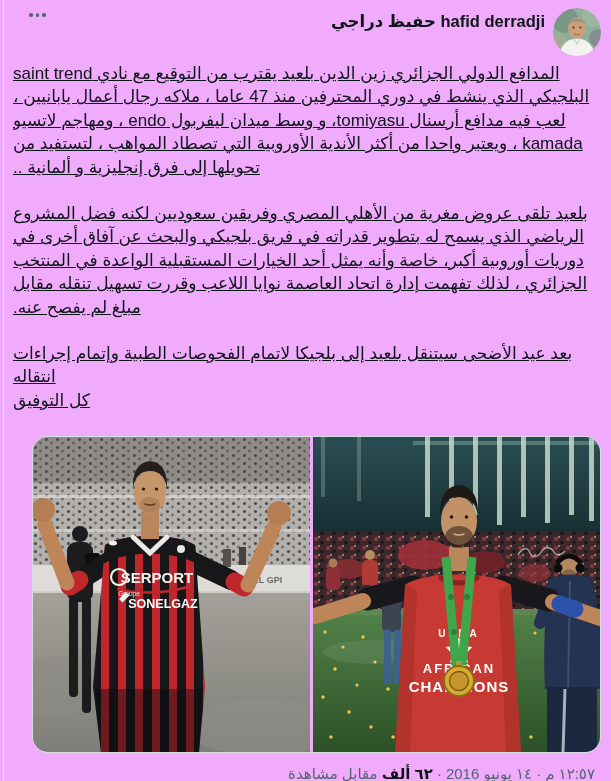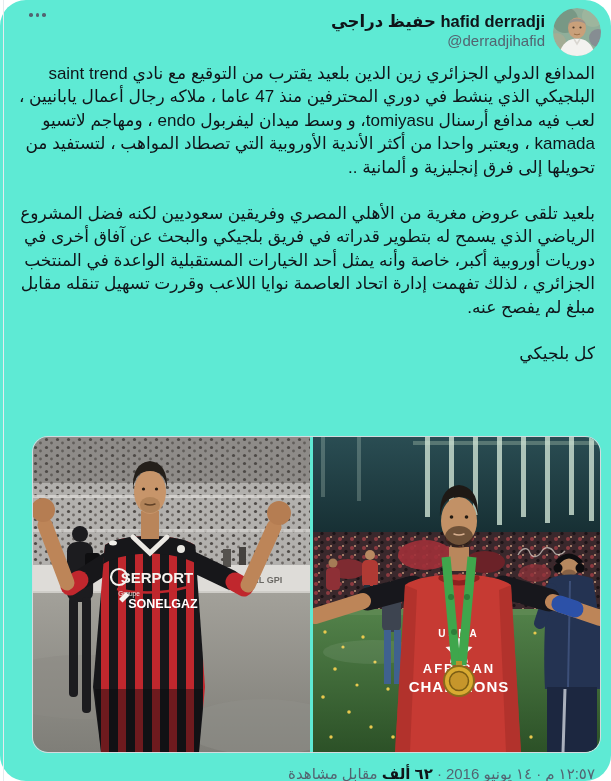--- a/index.html
+++ b/index.html
@@ -1,32 +1,32 @@
 <!DOCTYPE html>
 <html lang="ar"><head>
 <meta charset="utf-8">
 <style>
   html,body{margin:0;padding:0;background:#fff;}
   body{width:611px;height:781px;overflow:hidden;position:relative;
        font-family:"Liberation Sans","DejaVu Sans",sans-serif;color:#0f1419;}
-  .page{position:absolute;inset:0;background:#5eead4;direction:rtl;border-radius:26px;}
+  .page{position:absolute;inset:0;background:#f0abfc;direction:rtl;}
   .col-divider{position:absolute;left:3px;top:0;width:1px;height:781px;background:#e6ebee;}
 
   
   .avatar{position:absolute;top:8px;right:10px;width:48px;height:48px;border-radius:50%;
           overflow:hidden;cursor:pointer;}
   .author{position:absolute;top:11px;right:66px;text-align:right;}
   .author-name{font-size:16.5px;font-weight:bold;color:#0f1419;line-height:20px;cursor:pointer;}
   .author-handle{font-size:15px;color:#536471;line-height:19px;direction:ltr;}
   .more-btn{position:absolute;top:13px;left:29px;display:flex;gap:3px;cursor:pointer;}
   .more-btn i{width:3.5px;height:3.5px;border-radius:50%;background:#536471;display:block;}
 
   
-  .tweet-body{position:absolute;top:62px;right:16px;left:13px;text-align:right;
-              font-size:17px;line-height:23.4px;color:#0f1419;max-height:372px;overflow:hidden;}
+  .tweet-body{position:absolute;top:62px;right:16px;left:13px;text-align:left;
+              font-size:17px;line-height:23.4px;color:#0f1419;max-height:372px;overflow:hidden;text-decoration:underline;}
   .tweet-body p{margin:0;}
   .tweet-body p.gap{margin-bottom:23px;}
 
   
   .media{position:absolute;top:437px;left:33px;width:567px;height:315px;direction:ltr;
          display:flex;gap:3px;border-radius:15px;overflow:hidden;
          box-shadow:0 0 0 1px #d5dbdf;}
   .media .tile{height:315px;position:relative;cursor:pointer;}
   .tile svg{display:block;}
   svg text{font-family:"Liberation Sans","DejaVu Sans",sans-serif;}
@@ -55,33 +55,33 @@
       <ellipse cx="24" cy="20" rx="9" ry="10.5" fill="#c9a07a"></ellipse>
       <path d="M15,17 Q16,11 24,10.5 Q32,11 33,17 Q31,13.5 24,13.5 Q17,13.5 15,17 Z" fill="#9a928a"></path>
       <circle cx="20.5" cy="19.5" r="1.1" fill="#4a3a2c"></circle>
       <circle cx="27.5" cy="19.5" r="1.1" fill="#4a3a2c"></circle>
       <path d="M21,26 Q24,27.5 27,26" stroke="#9c7148" stroke-width="1.2" fill="none"></path>
     </svg>
   </div>
 
   <div class="author">
     <div class="author-name">hafid derradji حفيظ دراجي</div>
-    <div class="author-handle">@derradjihafid</div>
   </div>
 
   <div class="more-btn">
     <i></i>
       <i></i>
       <i></i>
   </div>
 
   <div class="tweet-body">
     <p class="gap">المدافع الدولي الجزائري زين الدين بلعيد يقترب من التوقيع مع نادي saint trend البلجيكي الذي ينشط في دوري المحترفين منذ 47 عاما ، ملاكه رجال أعمال يابانيين ، لعب فيه مدافع أرسنال tomiyasu، و وسط ميدان ليفربول endo ، ومهاجم لاتسيو kamada ، ويعتبر واحدا من أكثر الأندية الأوروبية التي تصطاد المواهب ، لتستفيد من تحويلها إلى فرق إنجليزية و ألمانية ..</p>
     <p class="gap">بلعيد تلقى عروض مغرية من الأهلي المصري وفريقين سعوديين لكنه فضل المشروع الرياضي الذي يسمح له بتطوير قدراته في فريق بلجيكي والبحث عن آفاق أخرى في دوريات أوروبية أكبر، خاصة وأنه يمثل أحد الخيارات المستقبلية الواعدة في المنتخب الجزائري ، لذلك تفهمت إدارة اتحاد العاصمة نوايا اللاعب وقررت تسهيل تنقله مقابل مبلغ لم يفصح عنه.</p>
-    <p>كل بلجيكي</p>
+    <p>بعد عيد الأضحى سيتنقل بلعيد إلى بلجيكا لاتمام الفحوصات الطبية وإتمام إجراءات انتقاله</p>
+    <p>كل التوفيق</p>
   </div>
 
   <div class="media">
 
     <div class="tile">
       <svg width="277" height="315" viewBox="0 0 277 315">
         <defs>
           <pattern id="crowdA" width="11" height="8" patternUnits="userSpaceOnUse">
             <rect width="11" height="8" fill="#b2b0ad"></rect>
             <circle cx="2.5" cy="2.5" r="1.6" fill="#4e4a47"></circle>

